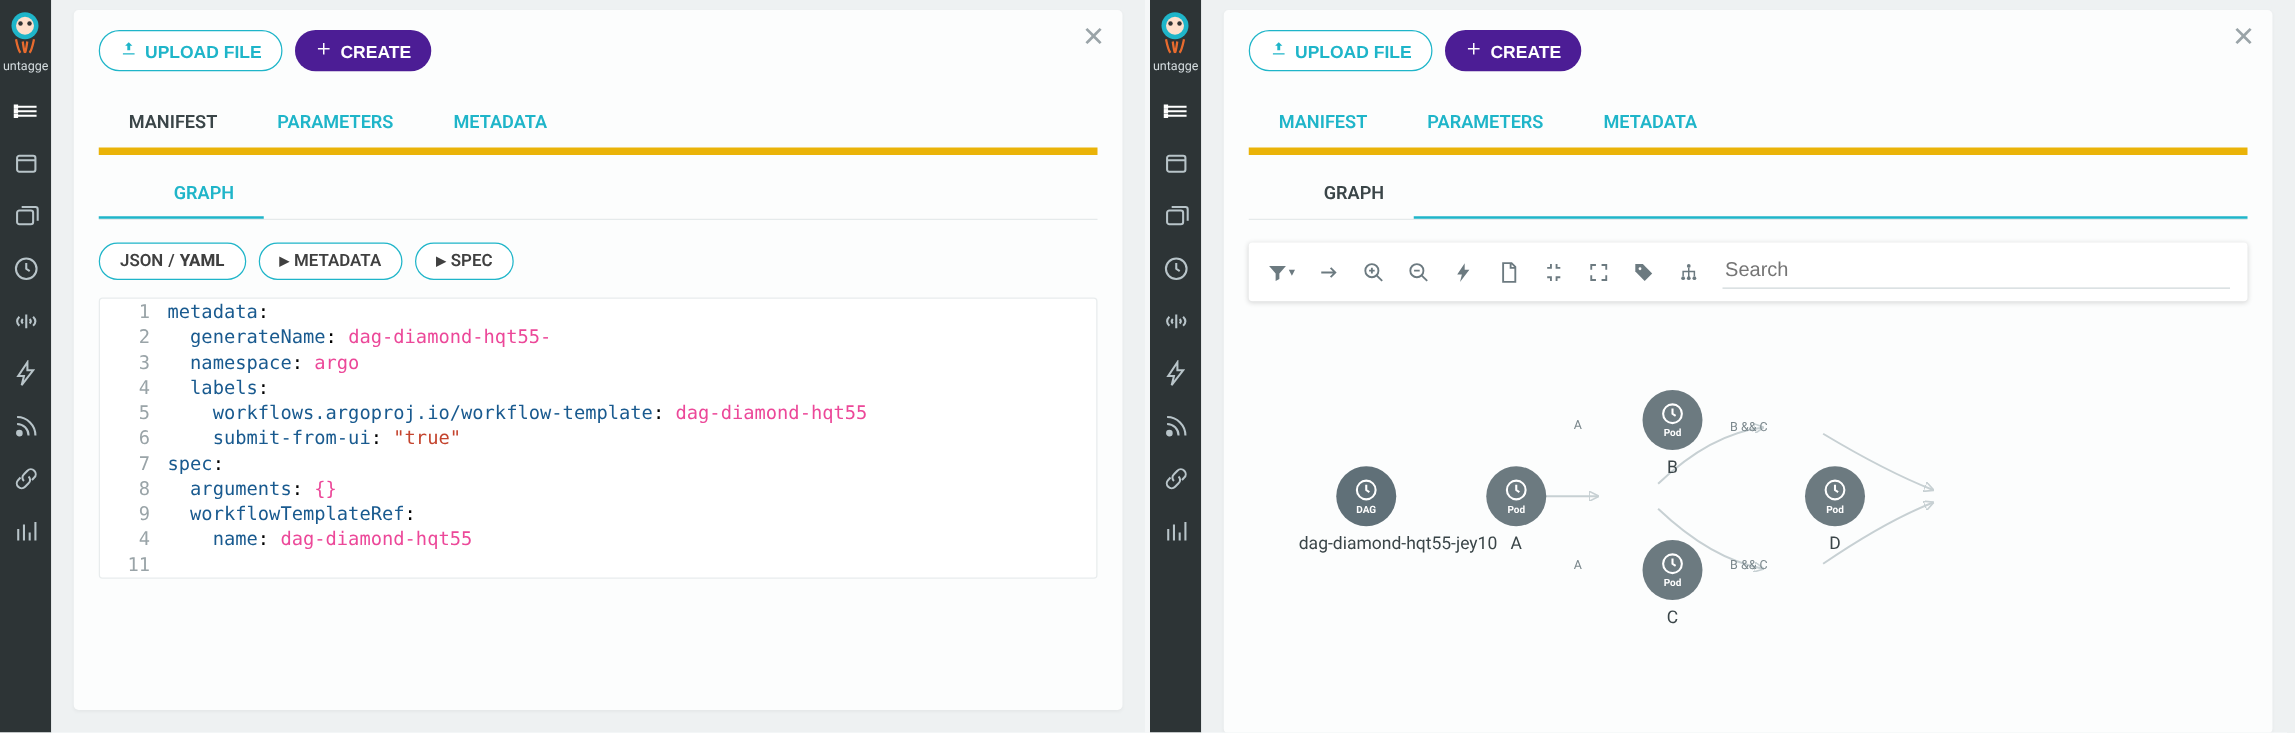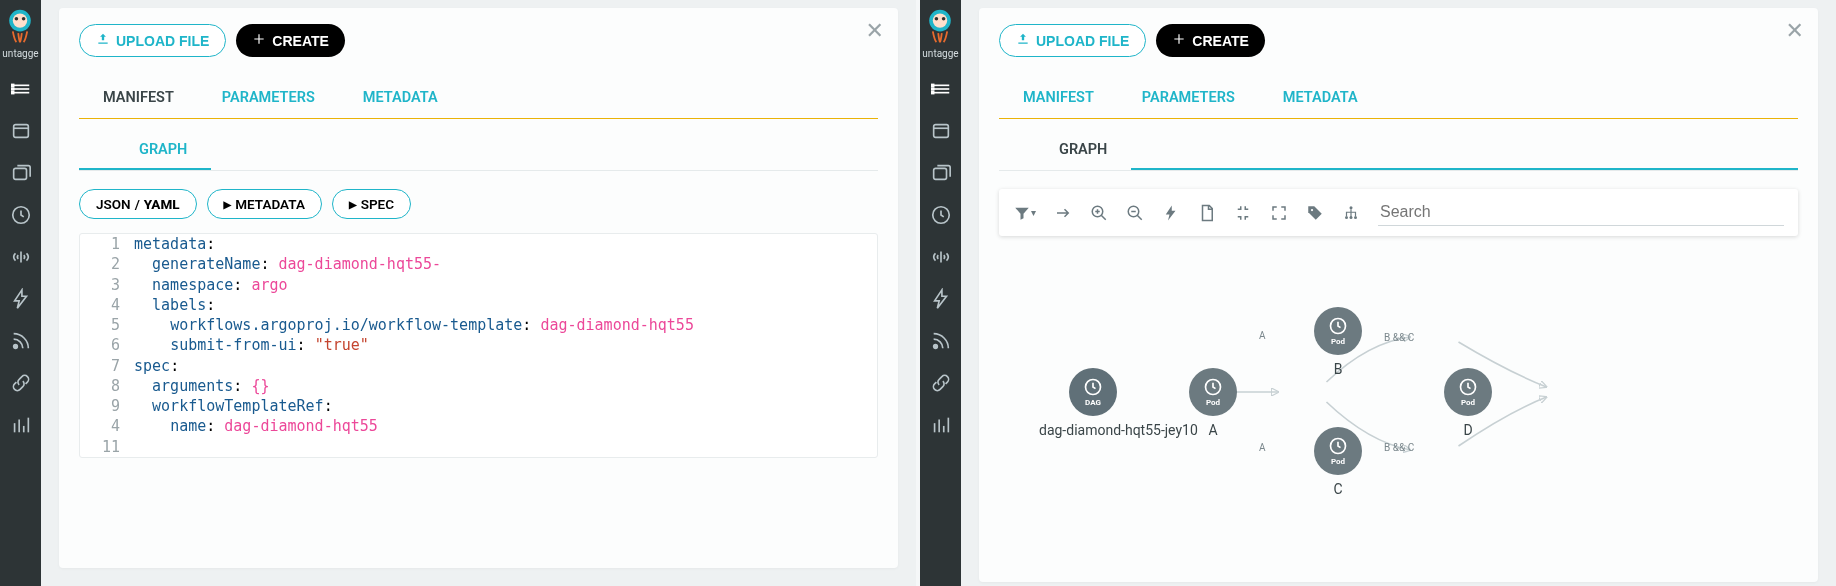--- a/index.html
+++ b/index.html
@@ -17,33 +17,33 @@
 .nav-icon.active { color: #fff; }
 
 .panel-wrap { flex: 1; background: #eef1f2; position: relative; padding: 0 18px; }
 .panel { background: #fcfdfd; border-radius: 4px; margin-top: 8px; padding: 10px 20px 20px 20px; min-height: 560px; position: relative; box-shadow: 0 1px 3px rgba(0,0,0,0.04); }
 
 .close-btn { position: absolute; top: 12px; right: 14px; font-size: 22px; color: #9aa4a8; cursor: pointer; line-height: 1; }
 
 .toolbar { display: flex; gap: 10px; margin-top: 6px; margin-bottom: 22px; }
 .btn { display: inline-flex; align-items: center; gap: 6px; padding: 7px 16px; border-radius: 20px; font-size: 14px; font-weight: 600; cursor: pointer; border: none; }
 .btn-upload { background: #fff; color: #1fb5c9; border: 1.5px solid #1fb5c9; }
-.btn-create { background: #000000; color: #fff; }
+.btn-create { background: #4c1d95; color: #fff; }
 .btn svg { width: 14px; height: 14px; }
 
-.tabs { display: flex; border-bottom: 1px solid #eab308; margin-bottom: 12px; }
+.tabs { display: flex; border-bottom: 6px solid #eab308; margin-bottom: 12px; }
 .tab { padding: 10px 24px; font-size: 14.5px; font-weight: 600; color: #1fb5c9; cursor: pointer; border-bottom: 2px solid transparent; }
 .tab.active-dark { color: #3a4548; border-bottom-color: transparent; }
 .tabs2 { display: flex; margin-top: 8px; border-bottom: 1px solid #e5eaeb; margin-bottom: 18px; }
 .tab2 { padding: 10px 24px 10px 60px; font-size: 14.5px; font-weight: 600; color: #1fb5c9; cursor: pointer; border-bottom: 2px solid transparent; }
 .tab2.dark { color: #3a4548; }
 .tab2.underlined { border-bottom-color: #1fb5c9; }
 
 .pill-row { display: flex; gap: 10px; margin-bottom: 14px; }
-.pill { display: inline-flex; align-items: center; gap: 4px; padding: 6px 16px; border: 1.5px solid #1fb5c9; color: #000000; border-radius: 18px; font-size: 13.5px; font-weight: 600; cursor: pointer; background: #fff; }
+.pill { display: inline-flex; align-items: center; gap: 4px; padding: 6px 16px; border: 1.5px solid #1fb5c9; color: #404040; border-radius: 18px; font-size: 13.5px; font-weight: 600; cursor: pointer; background: #fff; }
 .pill .tri { font-size: 10px; }
 .pill .bold { font-weight: 800; text-align: right; }
 
 .code-area { background: #fff; border: 1px solid #e8eced; border-radius: 3px; font-family: "SF Mono", Menlo, Consolas, monospace; font-size: 15px; line-height: 1.35; overflow: auto; }
 .code-line { display: flex; }
 .gutter { width: 54px; text-align: right; padding-right: 14px; color: #9aa4a8; user-select: none; flex-shrink: 0; }
 .code { white-space: pre; }
 .k { color: #195a8f; }
 .v { color: #ec4899; }
 .s { color: #c4442e; }

